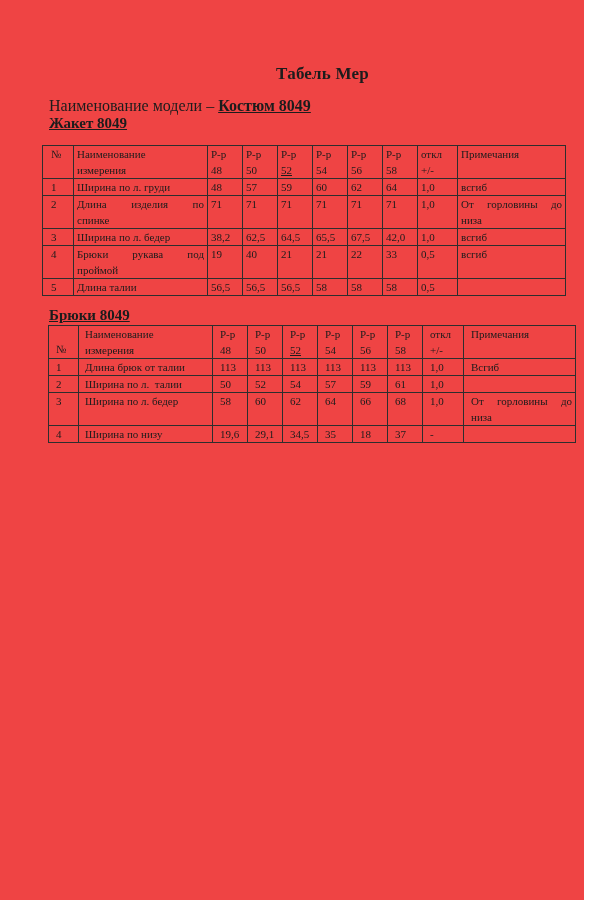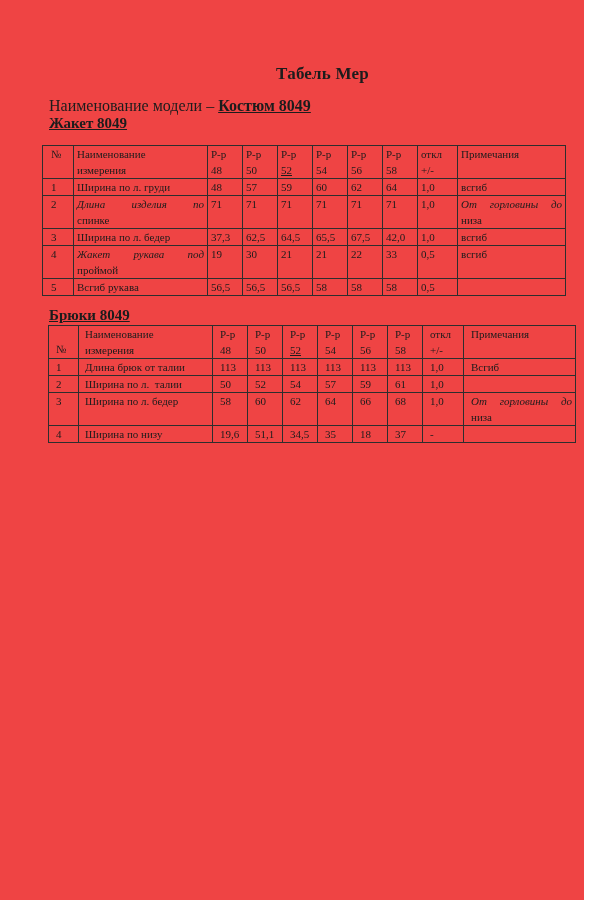--- a/index.html
+++ b/index.html
@@ -49,21 +49,21 @@
     overflow: hidden;
   }
   tbody td { height: 16px; }
 
   .c-num { padding-left: 8px; }
   #trousers-table th, #trousers-table td { padding-left: 7px; }
   #trousers-table .c-name { padding-left: 6px; }
   #trousers-table th.c-num { vertical-align: bottom; padding-bottom: 1px; }
 
   .line { display: block; white-space: pre-wrap; }
-  .jline { display: block; text-align: justify; text-align-last: justify; font-style: italic; }
+  .jline { display: block; text-align: justify; text-align-last: justify; }
   .base-size { text-decoration: underline; }
 </style>
 </head>
 <body>
 
 <div class="page">
 
   <h1 class="doc-title">Табель Мер</h1>
 
   <p class="model-line"><span>Наименование модели – </span><span class="bold-underline">Костюм 8049</span></p>
@@ -154,52 +154,52 @@
           <td class="c-notes">
             <span class="jline">От горловины до</span>
             <span class="line">низа</span>
           </td>
         </tr>
         <tr>
           <td class="c-num">3</td>
           <td class="c-name">
             <span class="line">Ширина по л. бедер</span>
           </td>
-          <td class="c-size">37,3</td>
+          <td class="c-size">38,2</td>
           <td class="c-size">62,5</td>
           <td class="c-size">64,5</td>
           <td class="c-size">65,5</td>
           <td class="c-size">67,5</td>
           <td class="c-size">42,0</td>
           <td class="c-dev">1,0</td>
           <td class="c-notes">
             <span class="line">всгиб</span>
           </td>
         </tr>
         <tr>
           <td class="c-num">4</td>
           <td class="c-name">
-            <span class="jline">Жакет рукава под</span>
+            <span class="jline">Брюки рукава под</span>
             <span class="line">проймой</span>
           </td>
           <td class="c-size">19</td>
-          <td class="c-size">30</td>
+          <td class="c-size">40</td>
           <td class="c-size">21</td>
           <td class="c-size">21</td>
           <td class="c-size">22</td>
           <td class="c-size">33</td>
           <td class="c-dev">0,5</td>
           <td class="c-notes">
             <span class="line">всгиб</span>
           </td>
         </tr>
         <tr>
           <td class="c-num">5</td>
           <td class="c-name">
-            <span class="line">Всгиб рукава</span>
+            <span class="line">Длина талии</span>
           </td>
           <td class="c-size">56,5</td>
           <td class="c-size">56,5</td>
           <td class="c-size">56,5</td>
           <td class="c-size">58</td>
           <td class="c-size">58</td>
           <td class="c-size">58</td>
           <td class="c-dev">0,5</td>
           <td class="c-notes"></td>
         </tr>
@@ -306,21 +306,21 @@
             <span class="jline">От горловины до</span>
             <span class="line">низа</span>
           </td>
         </tr>
         <tr>
           <td class="c-num">4</td>
           <td class="c-name">
             <span class="line">Ширина по низу</span>
           </td>
           <td class="c-size">19,6</td>
-          <td class="c-size">51,1</td>
+          <td class="c-size">29,1</td>
           <td class="c-size">34,5</td>
           <td class="c-size">35</td>
           <td class="c-size">18</td>
           <td class="c-size">37</td>
           <td class="c-dev">-</td>
           <td class="c-notes"></td>
         </tr>
       </tbody>
   </table>
 

